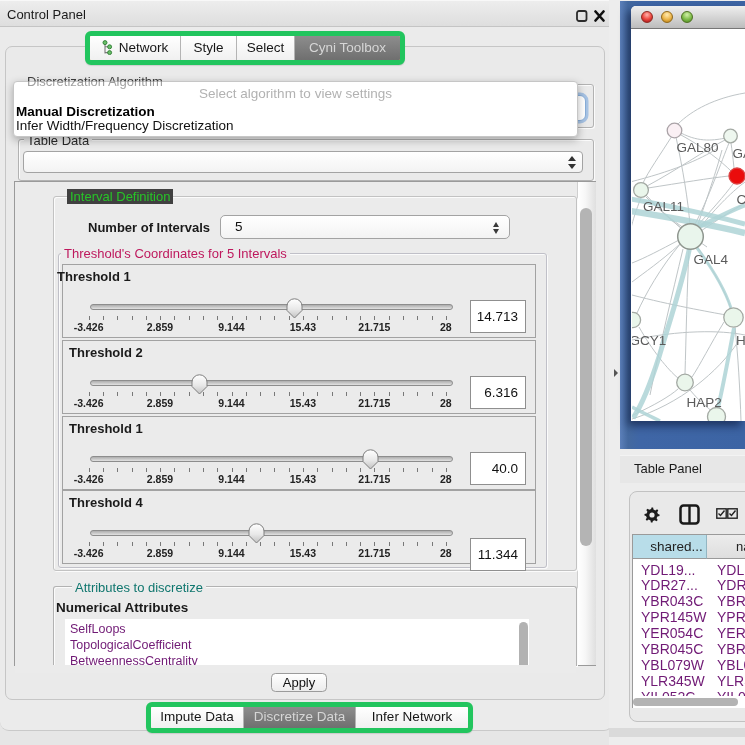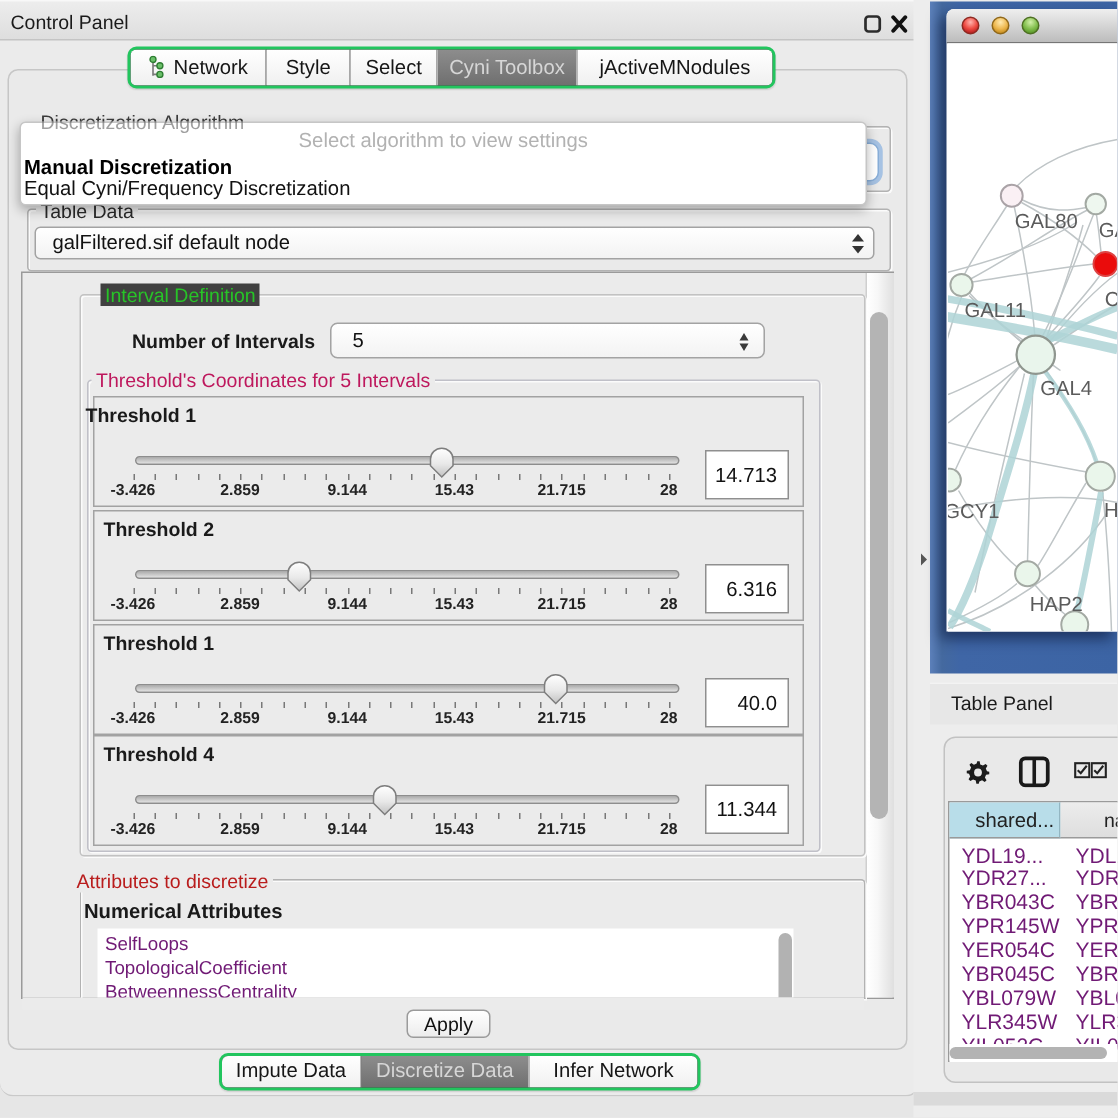--- a/index.html
+++ b/index.html
@@ -1,21 +1,21 @@
 <!DOCTYPE html>
 <html><head><meta charset="utf-8"><style>
 html,body{margin:0;padding:0}
 body{width:745px;height:745px;overflow:hidden;position:relative;background:#e6e6e6;font-family:"Liberation Sans",sans-serif;-webkit-font-smoothing:antialiased}
 .abs{position:absolute}
 .bld{font-weight:bold;color:#1a1a1a}
 #cpwin{position:absolute;left:0;top:0;width:612px;height:730px;background:#ebebeb;border-bottom:1px solid #c9c9c9;border-right:1px solid #d4d4d4;border-radius:0 0 9px 9px}
 #cptitle{position:absolute;left:0;top:0;width:614px;height:27px;background:linear-gradient(#ededed,#dedede);border-top:1px solid #f8f8f8;border-bottom:1px solid #c4c4c4;box-sizing:border-box}
 #cptitle span{position:absolute;left:7px;top:6px;font-size:13px;color:#1a1a1a}
 #content{position:absolute;left:5px;top:46px;width:598px;height:652px;background:#eaeaea;border:1px solid #c6c6c6;border-radius:7px}
-.tabbar{position:absolute;display:flex;border:2px solid #22c55e;border-radius:6px;background:#404040;overflow:hidden;box-shadow:0 1px 1px rgba(0,0,0,0.12)}
+.tabbar{position:absolute;display:flex;border:5px solid #22c55e;border-radius:6px;background:#fdba74;overflow:hidden;box-shadow:0 1px 1px rgba(0,0,0,0.12)}
 .tab{font-size:13.5px;color:#161616;text-align:center;background:linear-gradient(#ffffff,#f0f0f0);border-right:1px solid #b4b4b4;box-sizing:border-box;white-space:nowrap}
 .tab:last-child{border-right:none}
 .tab.sel{background:linear-gradient(#8d8d8d,#6f6f6f);color:#d6d6d6}
 .grp{position:absolute;border:1px solid #b2b2b2;border-radius:3px;box-shadow:inset 1px 1px 0 #fbfbfb,1px 1px 0 #fbfbfb}
 .gtitle{position:absolute;font-size:13px;background:#404040;padding:0 3px;white-space:nowrap}
 .combo{position:absolute;background:linear-gradient(#ffffff,#f3f3f3);border:1px solid #a3a3a3;border-radius:5px;box-sizing:border-box;font-size:13.5px;color:#111}
 .cartight{position:absolute;width:0;height:0;border-left:3.6px solid transparent;border-right:3.6px solid transparent}
 .thbox{position:absolute;left:62px;width:472px;height:72px;border:1px solid #a2a2a2;background:#ebebeb}
 .track{position:absolute;left:90px;width:361px;height:4px;border:1px solid #8d8d8d;border-radius:3px;background:linear-gradient(#adadad,#e2e2e2)}
 .tk{position:absolute;width:1px;background:#787878}
@@ -36,29 +36,28 @@
 
 <div class="tabbar" style="left:85px;top:31px;height:24px">
     <div class="tab" style="width:91px;line-height:23px"><svg style="vertical-align:-3px;margin-right:6px" width="11" height="15" viewBox="0 0 11 15">
         <path d="M3,3 L3,13.5 M3,6.8 L7.3,6.8 M3,12.6 L7.3,12.6" stroke="#7a7a7a" stroke-width="1.1" fill="none"></path>
         <circle cx="3" cy="2.6" r="2" fill="#6abf69" stroke="#2e7d32" stroke-width="0.9"></circle>
         <circle cx="7.6" cy="6.8" r="2" fill="#6abf69" stroke="#2e7d32" stroke-width="0.9"></circle>
         <circle cx="7.6" cy="12.6" r="2" fill="#6abf69" stroke="#2e7d32" stroke-width="0.9"></circle>
       </svg>Network</div>
     <div class="tab" style="width:56px;line-height:23px">Style</div>
     <div class="tab" style="width:58px;line-height:23px">Select</div>
-    <div class="tab sel" style="width:93px;line-height:23px">Cyni Toolbox</div>
-    <div class="tab" style="width:130px;line-height:23px">jActiveMNodules</div>
+    <div class="tab sel" style="width:105px;line-height:23px">Cyni Toolbox</div>
   </div>
 <div class="grp" style="left:18px;top:84px;width:574px;height:42px"></div>
 <div class="abs" style="left:24px;top:74px;font-size:13px;color:#3c3c3c;background:#eaeaea;padding:0 3px">Discretization Algorithm</div>
 <div class="abs" style="left:540px;top:95px;width:46px;height:26px;background:#fff;border:1px solid #88aed8;border-radius:6px;box-shadow:0 0 0 2.5px rgba(110,160,220,0.55);box-sizing:border-box"></div>
 <div class="grp" style="left:18px;top:138.5px;width:574px;height:40px"></div>
 <div class="abs" style="left:24px;top:133px;font-size:13px;color:#2a2a2a;background:#eaeaea;padding:0 3px">Table Data</div>
-<div class="combo" style="left:23px;top:151px;width:560px;height:22px;line-height:20px;border-radius:4px"><span style="margin-left:11px">galFiltered.sif default node</span>
+<div class="combo" style="left:23px;top:151px;width:560px;height:22px;line-height:20px;border-radius:4px">
 <div class="cartight" style="right:6px;top:4px;border-left-width:4px;border-right-width:4px;border-bottom:5px solid #333"></div>
 <div class="cartight" style="right:6px;top:12px;border-left-width:4px;border-right-width:4px;border-top:5px solid #333"></div></div>
 <div class="abs" style="left:14px;top:181px;width:582px;height:485px;border:1px solid #9a9a9a;background:#ebebeb;box-sizing:border-box"></div>
 <div class="abs" style="left:577px;top:182px;width:18px;height:483px;background:linear-gradient(to right,#ffffff,#f7f7f7 40%,#dfdfdf);border-left:1px solid #cfcfcf"></div>
 <div class="abs" style="left:580px;top:208px;width:12px;height:338px;background:#b4b4b4;border-radius:7px"></div>
 <div class="grp" style="left:53px;top:196px;width:522px;height:373px;border-color:#c2c2c2"></div>
 <div class="gtitle" style="left:67px;top:189px;color:#27c427">Interval Definition</div>
 <div class="abs bld" style="left:88px;top:220px;font-size:13px">Number of Intervals</div>
 <div class="combo" style="left:220px;top:215px;width:290px;height:24px;line-height:22px"><span style="margin-left:14px">5</span>
 <div class="cartight" style="right:10px;top:5.5px;border-bottom:5px solid #3a3a3a"></div>
@@ -244,24 +243,24 @@
 <svg class="abs" style="left:247.0px;top:523.0px" width="19" height="21" viewBox="0 0 19 21">
 <defs>
       <linearGradient id="thg4" x1="0" y1="0" x2="0" y2="1">
         <stop offset="0" stop-color="#ffffff"></stop>
         <stop offset="0.55" stop-color="#e8e8e8"></stop>
         <stop offset="1" stop-color="#c2c2c2"></stop>
       </linearGradient>
     </defs>
 <path d="M 2,8 A 7.5,7.2 0 0 1 17,8 L 17,12.5 L 9.5,20 L 2,12.5 Z" fill="url(#thg4)" stroke="#7e7e7e" stroke-width="1"></path>
   </svg>
-<div class="vfield" style="top:523px">11.344</div>
+<div class="vfield" style="top:538px">11.344</div>
 
 <div class="grp" style="left:53px;top:586px;width:522px;height:79px;border-bottom:none;border-radius:3px 3px 0 0"></div>
-<div class="gtitle" style="left:48px;top:579.5px;color:#b91c1c;background:#ebebeb">Attributes to discretize</div>
+<div class="gtitle" style="left:72px;top:579.5px;color:#0f766e;background:#ebebeb">Attributes to discretize</div>
 <div class="abs bld" style="left:56px;top:600px;font-size:13.5px">Numerical Attributes</div>
 <div class="abs" style="left:65px;top:619px;width:464px;height:46px;background:#fff"></div>
 <div class="abs row" style="left:70px;top:621.5px;font-size:12.5px">SelfLoops</div>
 <div class="abs row" style="left:70px;top:637.5px;font-size:12.5px">TopologicalCoefficient</div>
 <div class="abs row" style="left:70px;top:653.5px;font-size:12.5px">BetweennessCentrality</div>
 <div class="abs" style="left:519px;top:622px;width:9px;height:43px;background:#b2b2b2;border-radius:5px 5px 0 0"></div>
 <div class="abs" style="left:15px;top:665px;width:561px;height:8px;background:#ebebeb"></div>
 <div class="abs" style="left:271px;top:673px;width:56px;height:19px;background:linear-gradient(#ffffff,#ececec);border:1px solid #9b9b9b;border-radius:4.5px;box-sizing:border-box;text-align:center;font-size:13px;color:#111;line-height:17px">Apply</div>
 <div class="tabbar" style="left:146px;top:702px;height:21px">
     <div class="tab" style="width:93px;line-height:20px">Impute Data</div>
@@ -386,12 +385,12 @@
 <div class="abs row" style="left:717px;top:672.8px">YLR345W</div>
 <div class="abs row" style="left:641px;top:688.7px">YIL052C</div>
 <div class="abs row" style="left:717px;top:688.7px">YIL052C</div>
 <div class="abs" style="left:633px;top:696px;width:112px;height:11px;background:#fff"></div>
 <div class="abs" style="left:633px;top:698px;width:105px;height:8px;background:#b3b3b3;border-radius:5px"></div>
 <div class="abs" style="left:609px;top:728px;width:136px;height:9px;background:#dadada"></div>
 <div class="abs" style="left:13px;top:81px;width:565px;height:56px;background:#ffffff;border:1px solid #c6c6c6;border-radius:4px;box-shadow:0 3px 8px rgba(0,0,0,0.3);box-sizing:border-box"></div>
 <div class="abs" style="left:24px;top:74px;font-size:13px;color:rgba(95,95,95,0.6);padding:0 3px;clip-path:inset(7px 0 0 0)">Discretization Algorithm</div>
 <div class="abs" style="left:13px;top:86px;width:565px;text-align:center;font-size:13.5px;color:#b2b2b2">Select algorithm to view settings</div>
 <div class="abs bld" style="left:16px;top:103.5px;font-size:13.5px;color:#000">Manual Discretization</div>
-<div class="abs" style="left:16px;top:117.5px;font-size:13.5px;color:#111">Equal Cyni/Frequency Discretization</div>
+<div class="abs" style="left:16px;top:117.5px;font-size:13.5px;color:#111">Infer Width/Frequency Discretization</div>
 </body></html>

